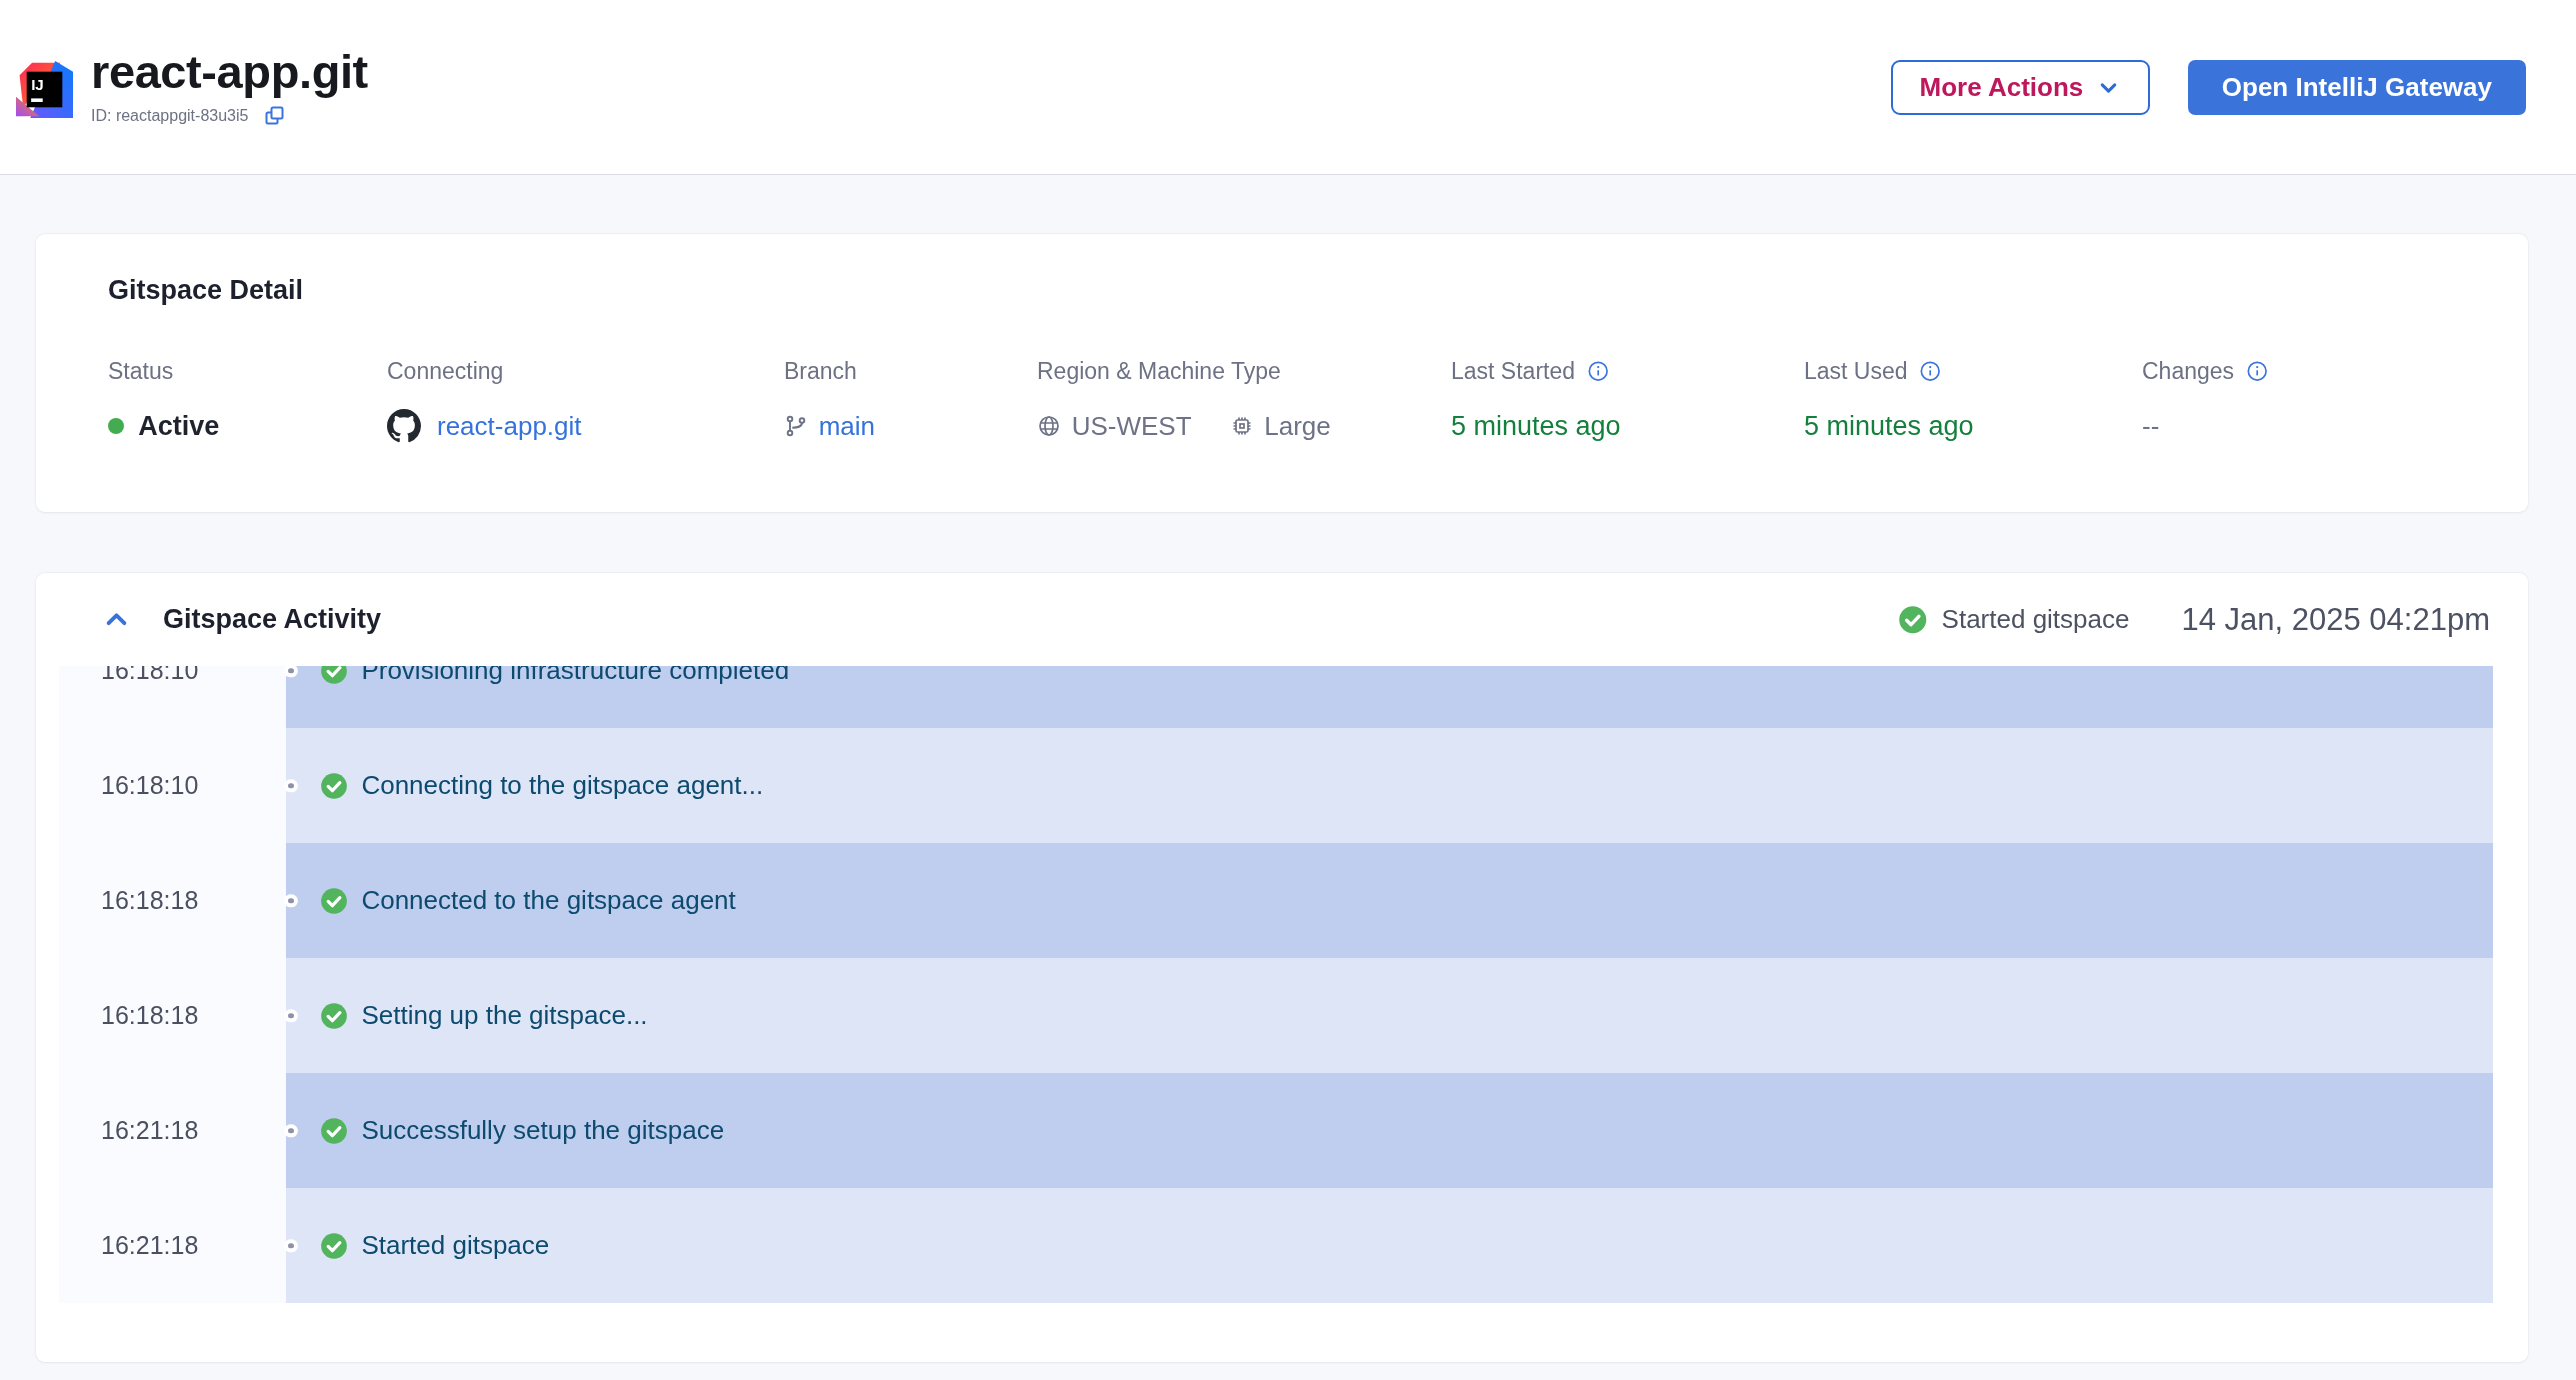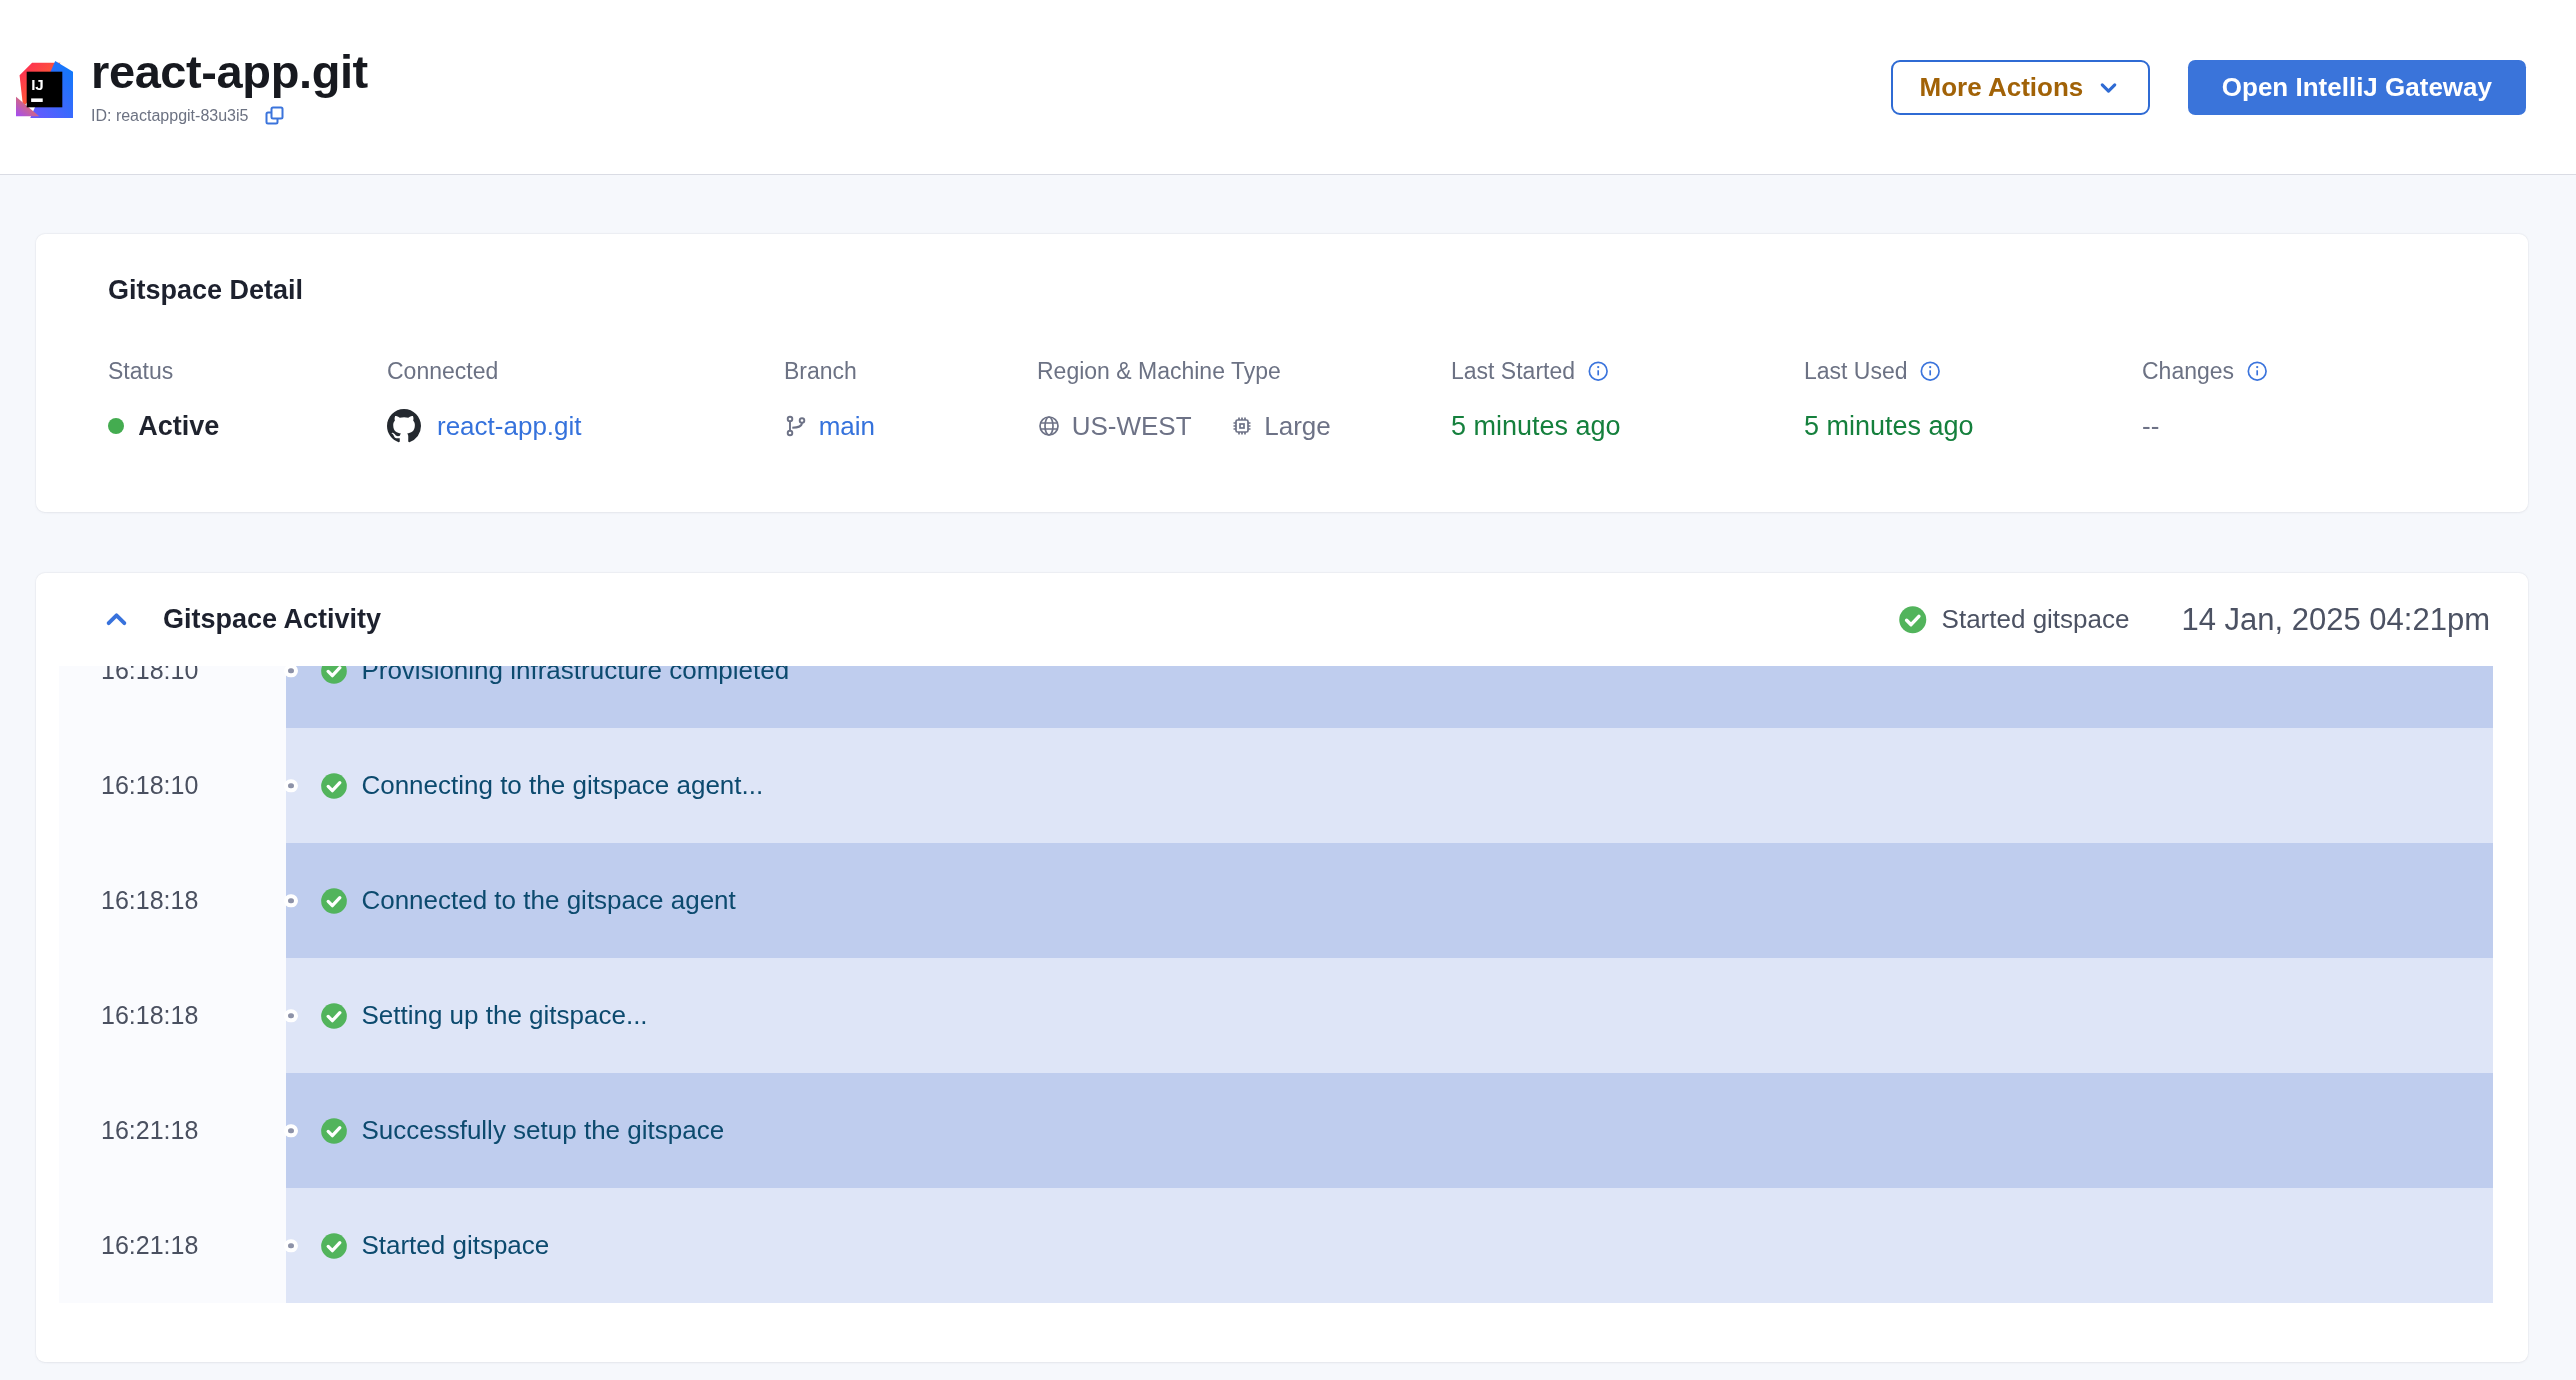--- a/index.html
+++ b/index.html
@@ -19,21 +19,21 @@
   }
   .logo-wrap { width:57px; height:57px; flex:0 0 auto; margin-top:5.4px; }
   .title-block { margin-left:18px; }
   .page-title { font-size:47px; font-weight:700; color:#17191f; letter-spacing:-0.4px; line-height:1.1; }
   .id-row { display:flex; align-items:center; margin-top:5.4px; }
   .id-text { font-size:16px; color:#6c7282;text-align:right; }
   .copy-btn { margin-left:14.3px; cursor:pointer; display:inline-flex; }
   .topbar-actions { margin-left:auto; display:flex; align-items:center; gap:38px; }
   .btn { display:inline-flex; align-items:center; justify-content:center; cursor:pointer;
          font-size:26px; font-weight:700; border-radius:9px; height:55px; }
-  .btn-outline { border:2.2px solid #2f6bd4; color:#a16207; background:#ffffff; padding:0 27px; gap:12.5px; }
+  .btn-outline { border:2.2px solid #2f6bd4; color:#be185d; background:#ffffff; padding:0 27px; gap:12.5px; }
   .btn-solid { background:#3a74da; color:#ffffff; border:none; padding:0 34px; border-radius:7.2px; }
 
   
   .content { padding:0 48px 0 36px; }
   .card {
     background:#ffffff; border-radius:9px;
     box-shadow:0 0.9px 2.7px rgba(30,35,60,0.06), 0 0 0 0.9px rgba(30,35,60,0.025);
   }
   .detail-card { margin-top:59px; height:278px; padding:41px 36px 0 36px; }
   .card-title { font-size:27px; font-weight:700; color:#1d212e; }
@@ -150,21 +150,21 @@
               <span>Status</span>
             </div>
           <div class="field-value">
             <span class="status-dot"></span>
             <span class="v-strong">Active</span>
           </div>
         </div>
 
         <div class="field f-repo">
           <div class="field-label">
-              <span>Connected</span>
+              <span>Connecting</span>
             </div>
           <div class="field-value">
             <span class="gh-icon">
               <svg width="34" height="34" viewBox="0 0 16 16" fill="#24292f">
                 <path d="M8 0C3.58 0 0 3.58 0 8c0 3.54 2.29 6.53 5.47 7.59.4.07.55-.17.55-.38 0-.19-.01-.82-.01-1.49-2.01.37-2.53-.49-2.69-.94-.09-.23-.48-.94-.82-1.13-.28-.15-.68-.52-.01-.53.63-.01 1.08.58 1.23.82.72 1.21 1.87.87 2.33.66.07-.52.28-.87.51-1.07-1.78-.2-3.64-.89-3.64-3.95 0-.87.31-1.59.82-2.15-.08-.2-.36-1.02.08-2.12 0 0 .67-.21 2.2.82.64-.18 1.32-.27 2-.27s1.36.09 2 .27c1.53-1.04 2.2-.82 2.2-.82.44 1.1.16 1.92.08 2.12.51.56.82 1.27.82 2.15 0 3.07-1.87 3.75-3.65 3.95.29.25.54.73.54 1.48 0 1.07-.01 1.93-.01 2.2 0 .21.15.46.55.38A8.01 8.01 0 0 0 16 8c0-4.42-3.58-8-8-8z"></path>
               </svg>
             </span>
             <a class="v-link">react-app.git</a>
           </div>
         </div>

